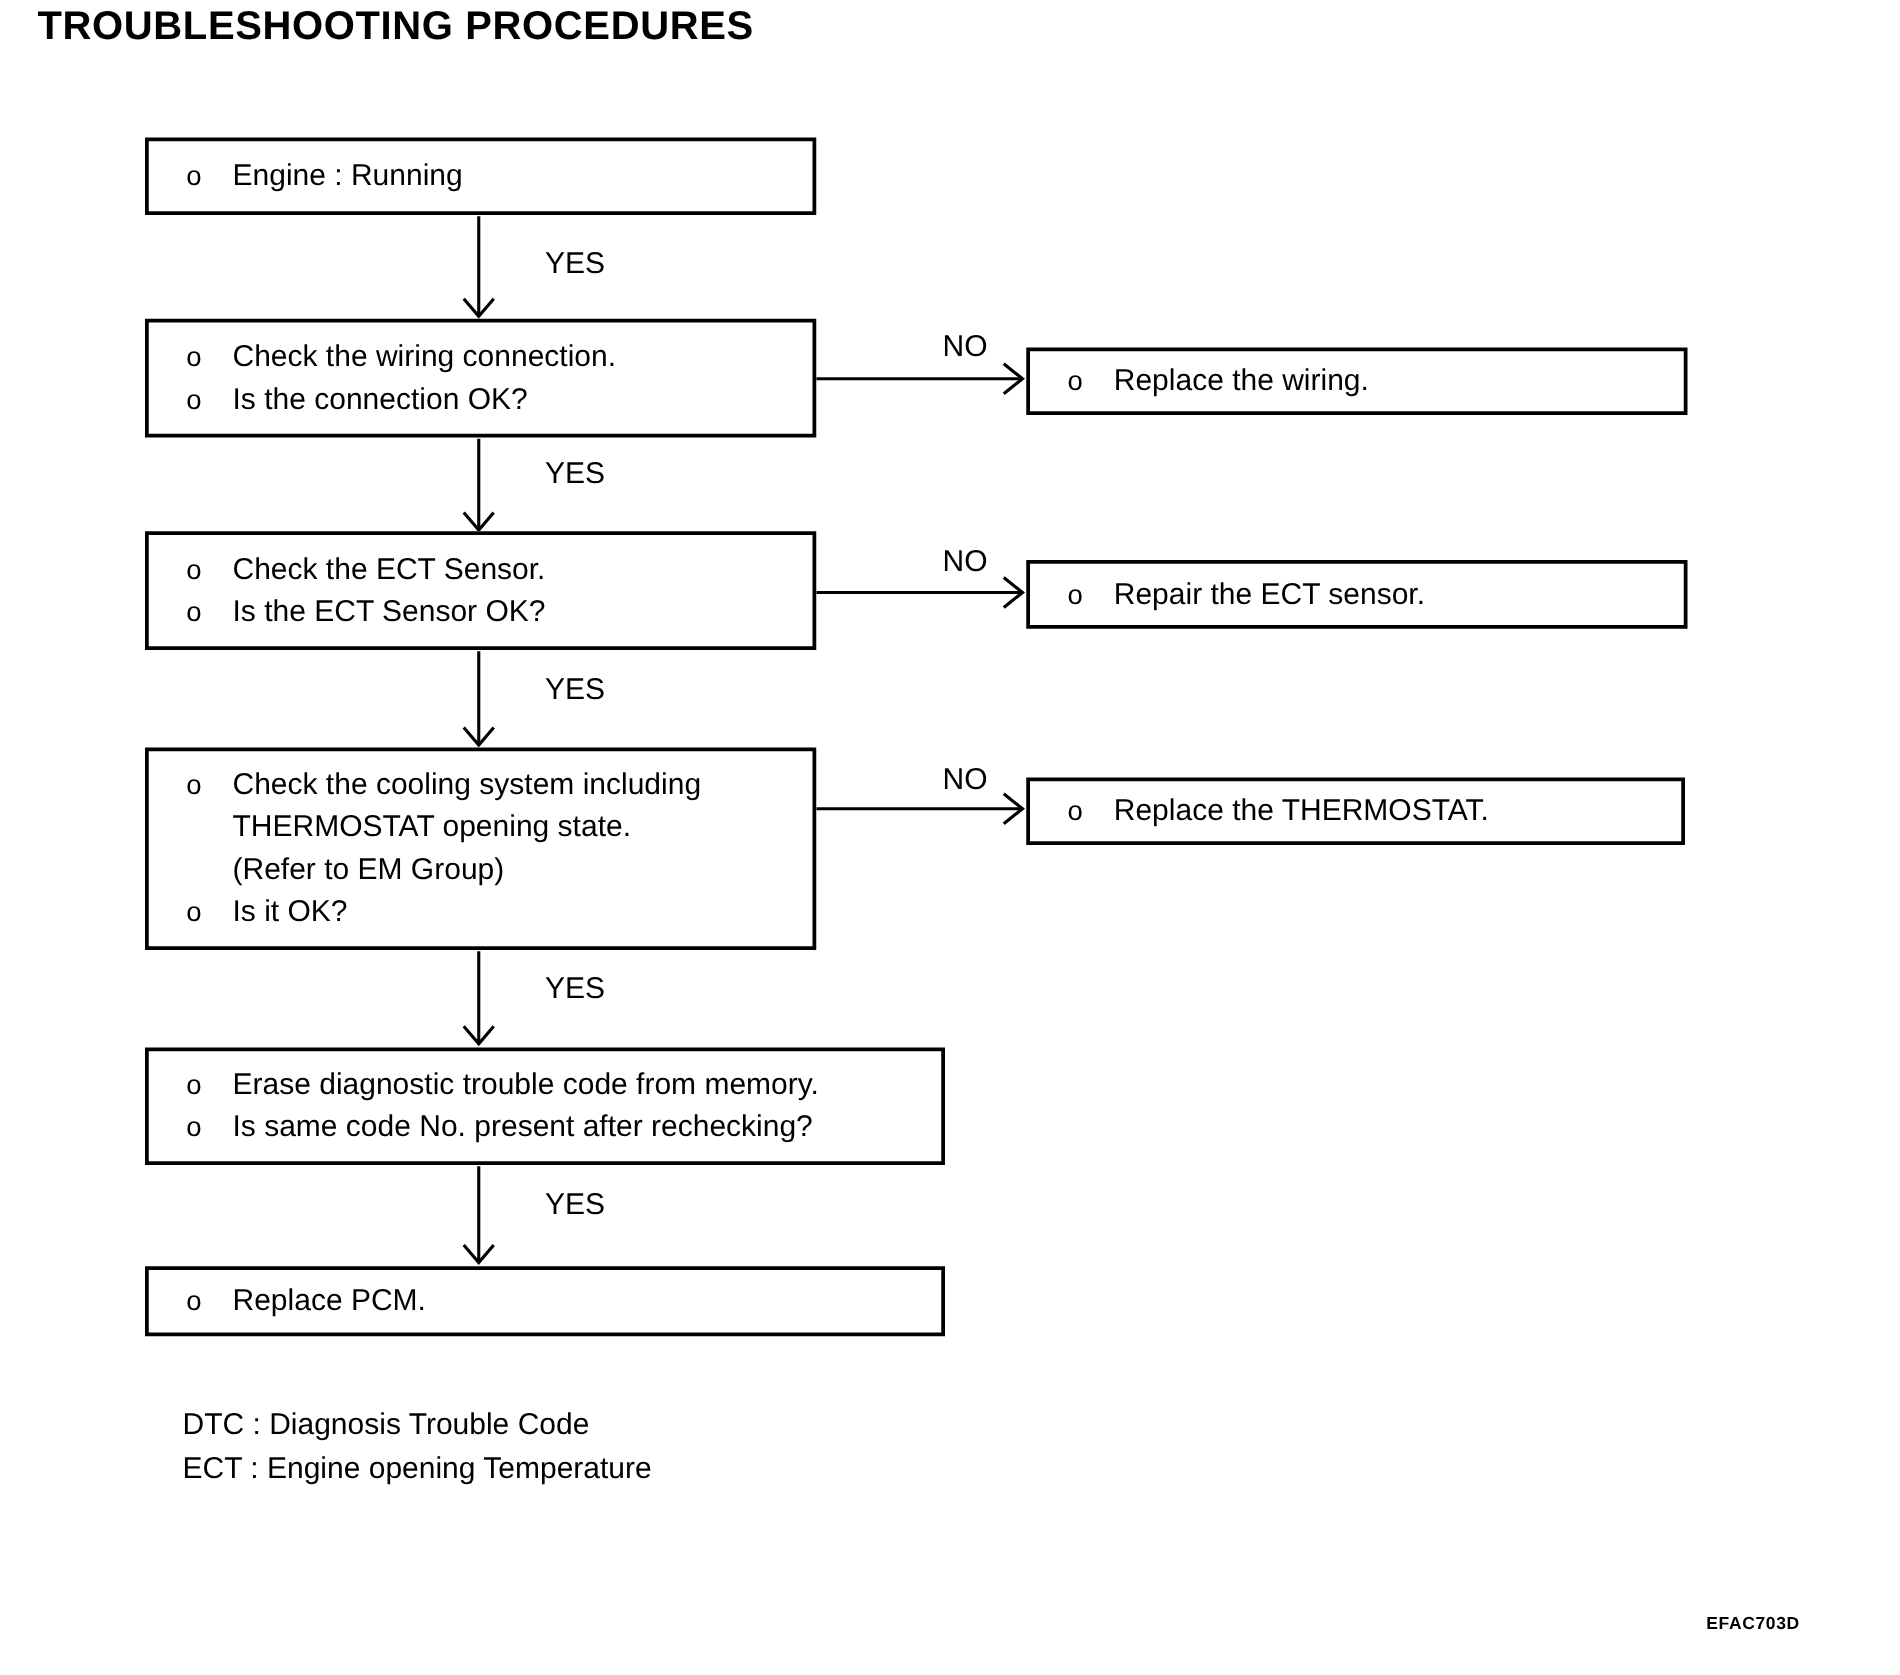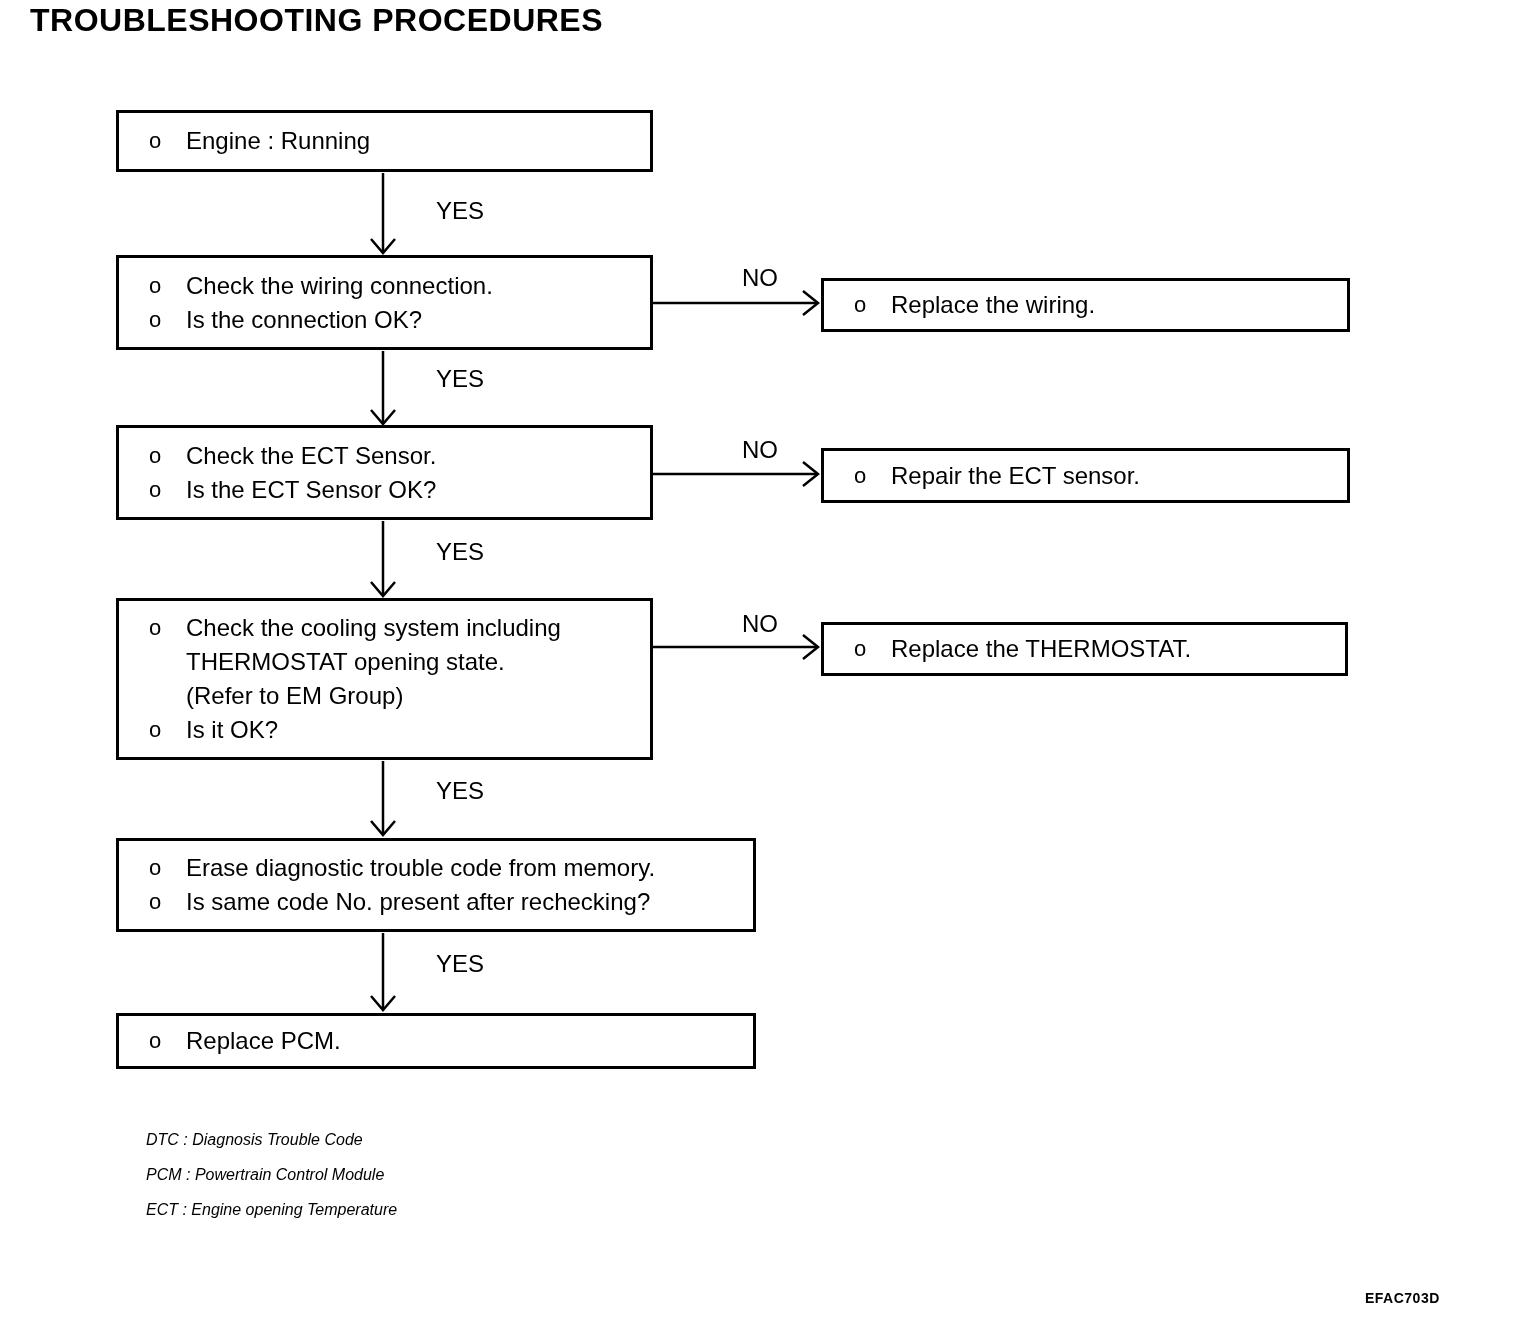--- a/index.html
+++ b/index.html
@@ -16,21 +16,21 @@
   }
   .connectors { position:absolute; left:0; top:0; pointer-events:none; }
   .fbox {
     position:absolute; border:3px solid #000; box-sizing:border-box;
     display:flex; flex-direction:column; justify-content:center;
     padding:6px 8px 6px 30px; background:#fff;
   }
   .fline { display:flex; font-size:24px; line-height:34px; }
   .bullet { width:37px; flex:none; font-size:22px; }
   .flabel { position:absolute; font-size:24px;margin-left:40px; }
-  .no-label { width:60px; text-align:left; }
+  .no-label { width:60px; text-align:center; }
   
   .b1 { left:116px; top:110px; width:537px; height:62px; }
   .b2 { left:116px; top:255px; width:537px; height:95px; }
   .b3 { left:116px; top:425px; width:537px; height:95px; }
   .b4 { left:116px; top:598px; width:537px; height:162px; }
   .b5 { left:116px; top:838px; width:640px; height:94px; }
   .b6 { left:116px; top:1013px; width:640px; height:56px; }
   
   .r1 { left:821px; top:278px; width:529px; height:54px; }
   .r2 { left:821px; top:448px; width:529px; height:55px; }
@@ -39,21 +39,21 @@
   .yes1 { left:396px; top:197px; }
   .yes2 { left:396px; top:365px; }
   .yes3 { left:396px; top:538px; }
   .yes4 { left:396px; top:777px; }
   .yes5 { left:396px; top:950px; }
   .no1  { left:702px; top:264px; }
   .no2  { left:702px; top:436px; }
   .no3  { left:702px; top:610px; }
   .legend {
     position:absolute; left:146px; top:1122px;
-    font-size:16px; line-height:35px;font-style:italic;
+    font-size:24px; line-height:35px;
   }
   .refcode {
     position:absolute; left:1365px; top:1290px;
     font-size:14px; font-weight:bold; letter-spacing:0.5px;
   }
 </style>
 </head>
 <body>
 
 <div class="page">
@@ -186,19 +186,18 @@
 
   <div class="fbox r3">
     <div class="fline">
       <span class="bullet">o</span>
       <span class="txt">Replace the THERMOSTAT.</span>
     </div>
   </div>
 
   <div class="legend">
     <div>DTC : Diagnosis Trouble Code</div>
-    <div>PCM : Powertrain Control Module</div>
     <div>ECT : Engine opening Temperature</div>
   </div>
 
   <div class="refcode">EFAC703D</div>
 
 </div>
 
 </body></html>

